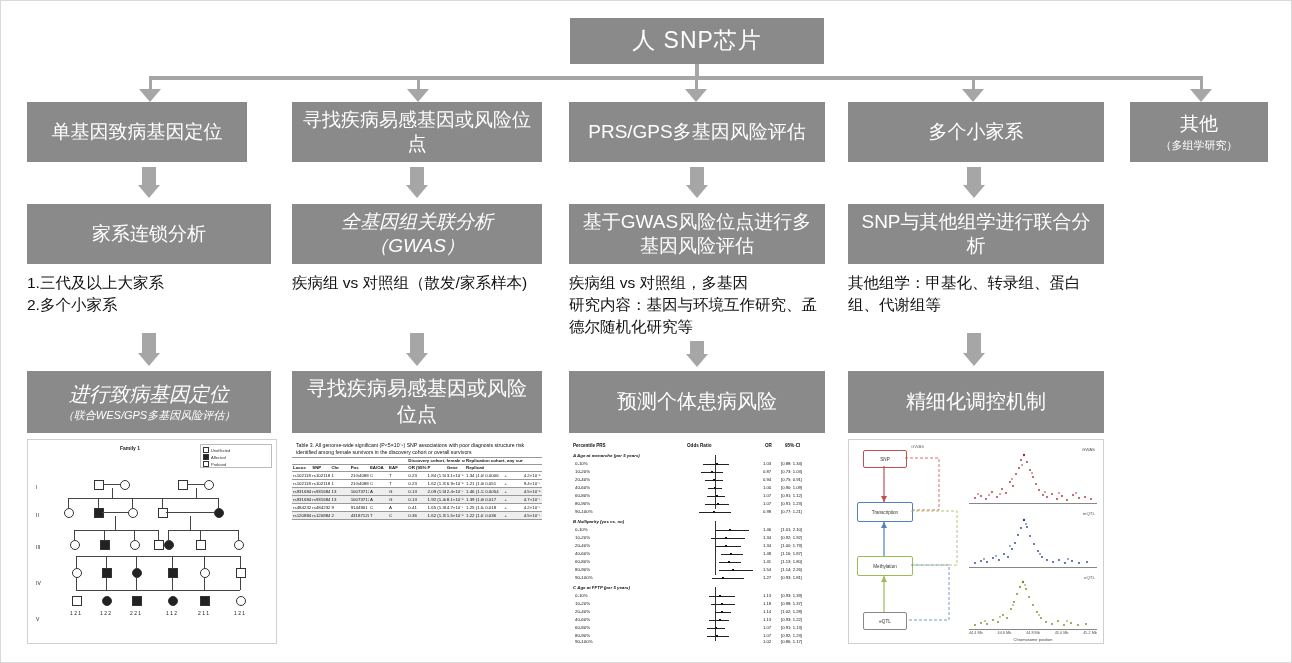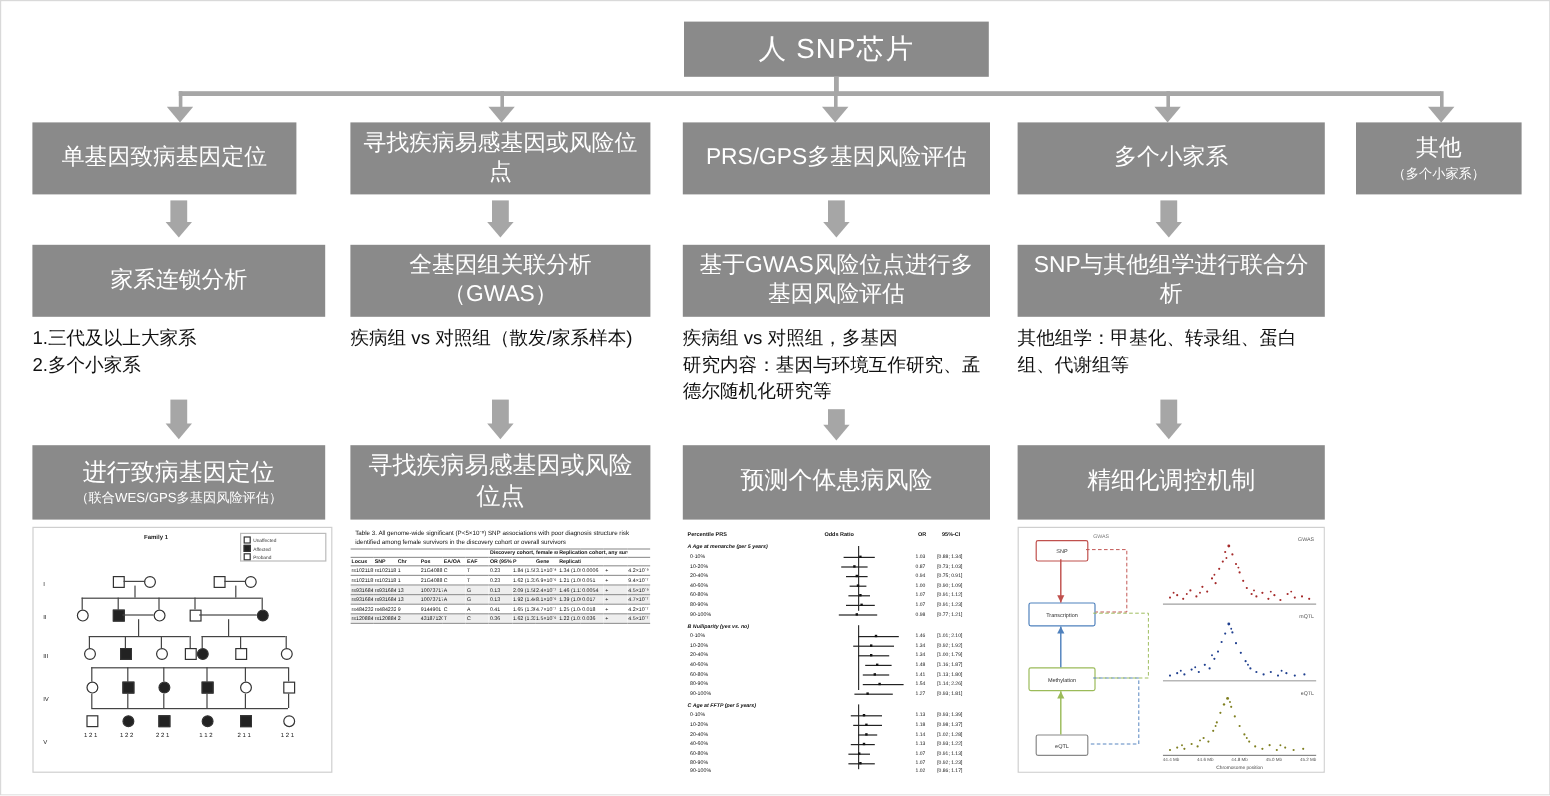--- a/index.html
+++ b/index.html
@@ -272,40 +272,40 @@
   <div class="box lvl1" style="left:568px; top:101px; width:256px; height:60px;">
     <span>PRS/GPS多基因风险评估</span>
   </div>
 
   <div class="box lvl1" style="left:847px; top:101px; width:256px; height:60px;">
     <span>多个小家系</span>
   </div>
 
   <div class="box lvl1" style="left:1129px; top:101px; width:138px; height:60px;">
     <span>其他</span>
-    <span class="sub">（多个小家系）</span>
+    <span class="sub">（多组学研究）</span>
   </div>
 
   <div class="thick-stem" style="left:141px; top:166px; height:20px;"></div>
   <div class="arrow-head-down" style="left:137px; top:184px;"></div>
 
   <div class="thick-stem" style="left:409px; top:166px; height:20px;"></div>
   <div class="arrow-head-down" style="left:405px; top:184px;"></div>
 
   <div class="thick-stem" style="left:689px; top:166px; height:20px;"></div>
   <div class="arrow-head-down" style="left:685px; top:184px;"></div>
 
   <div class="thick-stem" style="left:966px; top:166px; height:20px;"></div>
   <div class="arrow-head-down" style="left:962px; top:184px;"></div>
 
   <div class="box lvl2" style="left:26px; top:203px; width:244px; height:60px;">
     <span>家系连锁分析</span>
   </div>
 
-  <div class="box lvl2" style="left:291px; top:203px; width:250px; height:60px;">
+  <div class="box lvl2" style="left:291px; top:203px; width:250px; height:60px;font-style:italic;">
     <span>全基因组关联分析（GWAS）</span>
   </div>
 
   <div class="box lvl2" style="left:568px; top:203px; width:256px; height:60px;">
     <span>基于GWAS风险位点进行多基因风险评估</span>
   </div>
 
   <div class="box lvl2" style="left:847px; top:203px; width:256px; height:60px;">
     <span>SNP与其他组学进行联合分析</span>
   </div>
@@ -325,21 +325,21 @@
 
   <div class="thick-stem" style="left:409px; top:332px; height:22px;"></div>
   <div class="arrow-head-down" style="left:405px; top:352px;"></div>
 
   <div class="thick-stem" style="left:689px; top:340px; height:15px;"></div>
   <div class="arrow-head-down" style="left:685px; top:353px;"></div>
 
   <div class="thick-stem" style="left:966px; top:332px; height:22px;"></div>
   <div class="arrow-head-down" style="left:962px; top:352px;"></div>
 
-  <div class="box lvl3" style="left:26px; top:370px; width:244px; height:62px;">
+  <div class="box lvl3" style="left:26px; top:370px; width:244px; height:62px;font-style:italic;">
     <span>进行致病基因定位</span>
     <span class="sub">（联合WES/GPS多基因风险评估）</span>
   </div>
 
   <div class="box lvl3" style="left:291px; top:370px; width:250px; height:62px;">
     <span>寻找疾病易感基因或风险位点</span>
   </div>
 
   <div class="box lvl3" style="left:847px; top:370px; width:256px; height:62px;">
     <span>精细化调控机制</span>

